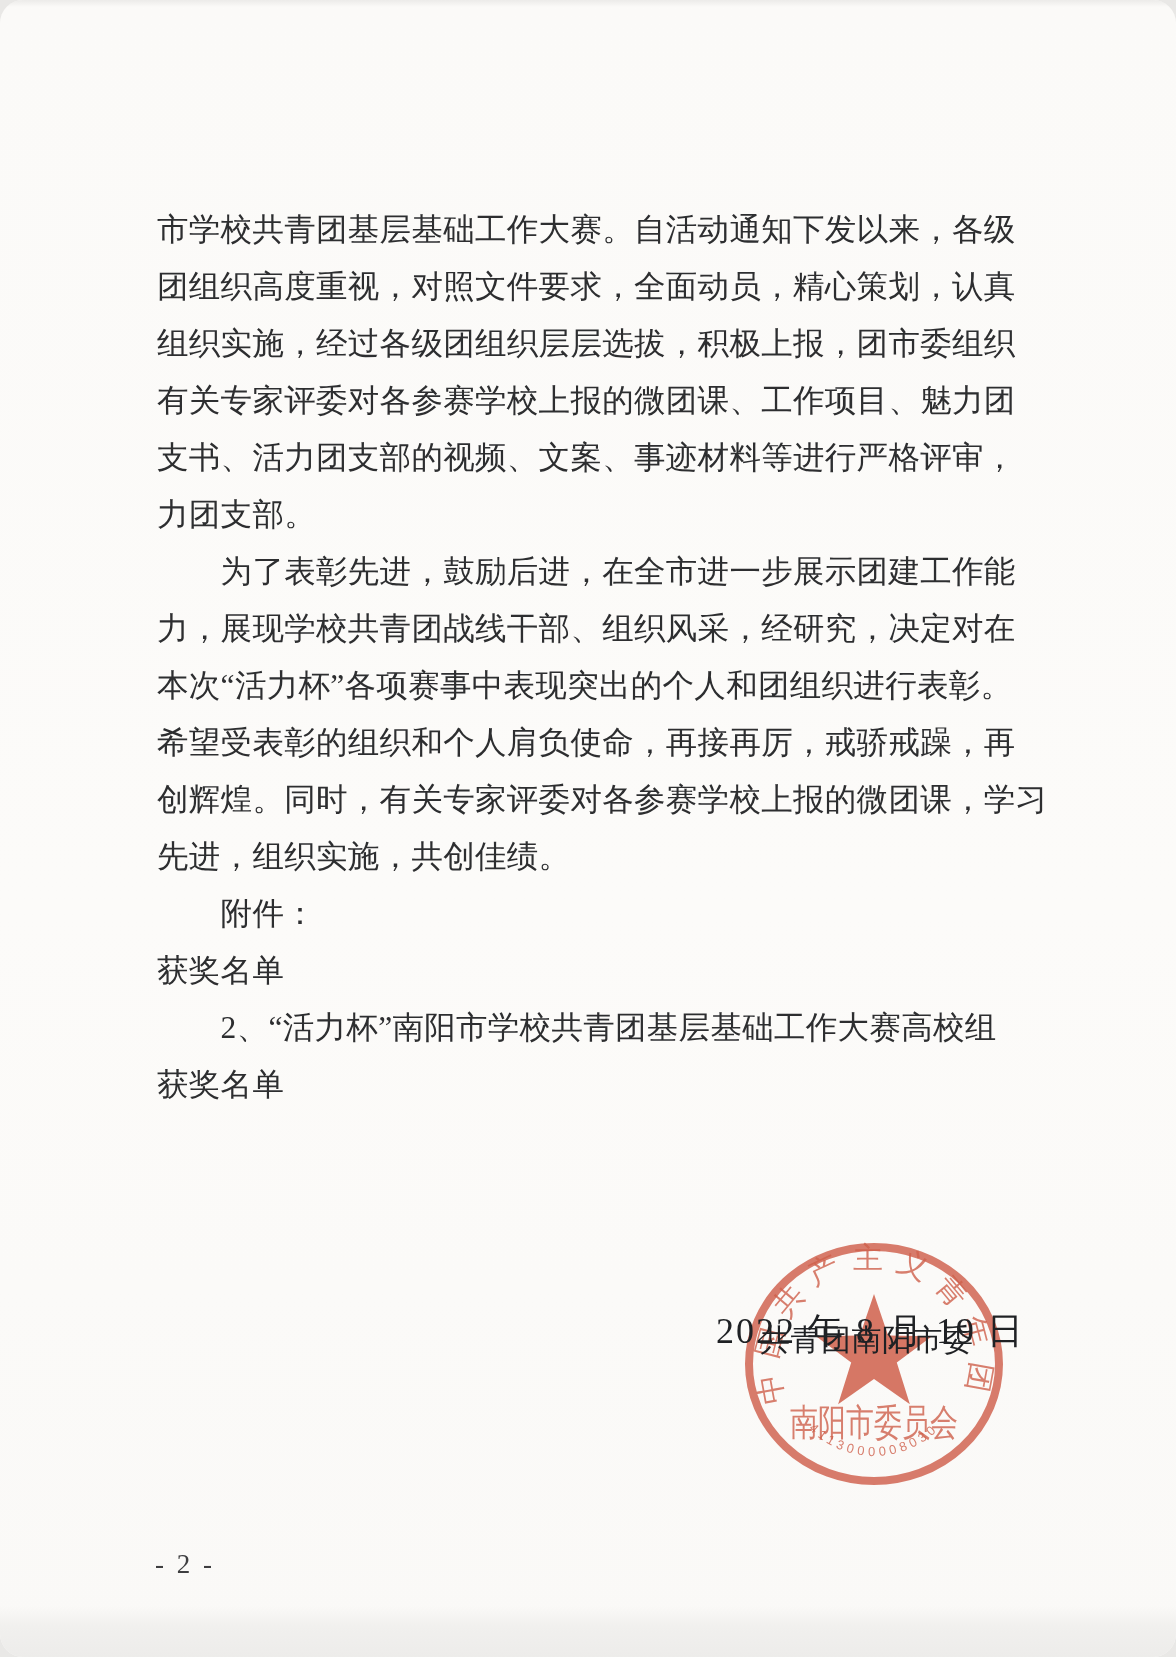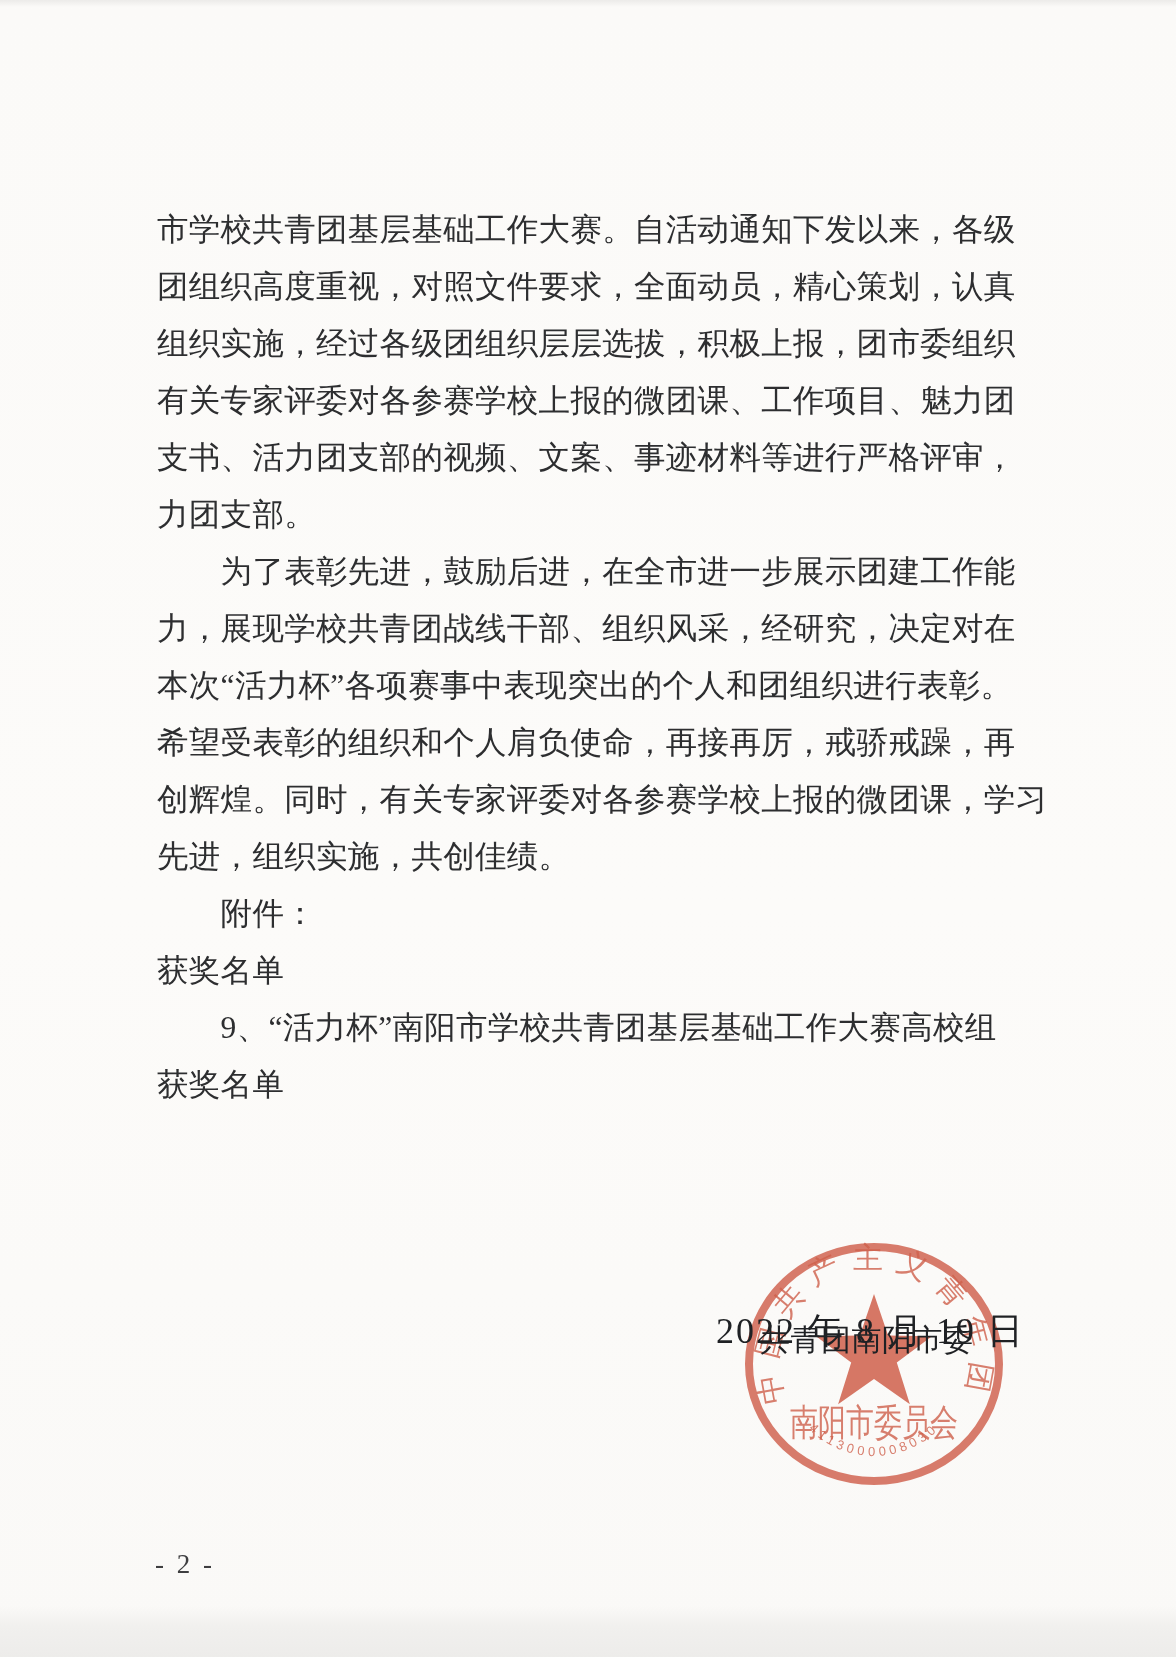--- a/index.html
+++ b/index.html
@@ -4,20 +4,21 @@
 <style>
   html, body { margin: 0; padding: 0; background: #e9e8e6; }
   .page {
     position: relative;
     width: 1176px;
     height: 1657px;
     margin: 0 auto;
     background: linear-gradient(180deg, #fbfaf8 0%, #fcfbf9 55%, #faf9f7 100%);
     overflow: hidden;
     font-family: "Liberation Serif", serif;
+    border-radius: 23px;
   }
   .edge-top {
     position: absolute; left: 0; top: 0; width: 100%; height: 7px;
     background: linear-gradient(180deg, #ecebe9, rgba(236,235,233,0));
   }
   .edge-bottom {
     position: absolute; left: 0; top: 1606px; width: 100%; height: 51px;
     background: linear-gradient(180deg, rgba(244,243,241,0), #f1f0ee 40%, #edecea);
   }
   .body-text {
@@ -87,21 +88,21 @@
     <div class="line">支书、活力团支部的视频、文案、事迹材料等进行严格评审，</div>
     <div class="line">力团支部。</div>
     <div class="line">　　为了表彰先进，鼓励后进，在全市进一步展示团建工作能</div>
     <div class="line">力，展现学校共青团战线干部、组织风采，经研究，决定对在</div>
     <div class="line">本次“活力杯”各项赛事中表现突出的个人和团组织进行表彰。</div>
     <div class="line">希望受表彰的组织和个人肩负使命，再接再厉，戒骄戒躁，再</div>
     <div class="line">创辉煌。同时，有关专家评委对各参赛学校上报的微团课，学习</div>
     <div class="line">先进，组织实施，共创佳绩。</div>
     <div class="line">　　附件：</div>
     <div class="line">获奖名单</div>
-    <div class="line">　　9、“活力杯”南阳市学校共青团基层基础工作大赛高校组</div>
+    <div class="line">　　2、“活力杯”南阳市学校共青团基层基础工作大赛高校组</div>
     <div class="line">获奖名单</div>
   </div>
 
   <svg class="seal" viewBox="0 0 280 280" xmlns="http://www.w3.org/2000/svg">
     <defs>
       <path id="sealTopArc" d="M 49.8 172.8 A 96 96 0 1 1 230.2 172.8"></path>
       <path id="sealBottomArc" d="M 60.3 186 A 92 92 0 0 0 219.7 186"></path>
     </defs>
     <ellipse cx="140" cy="140" rx="125" ry="117" fill="none" stroke-width="8" opacity="0.82" stroke="#c94b34"></ellipse>
     <polygon points="140,70 154.1,111.6 198,112.2 162.8,138.4 175.9,180.3 140,155 104.1,180.3 117.2,138.4 82,112.2 125.9,111.6" opacity="0.85" fill="#c94b34"></polygon>

